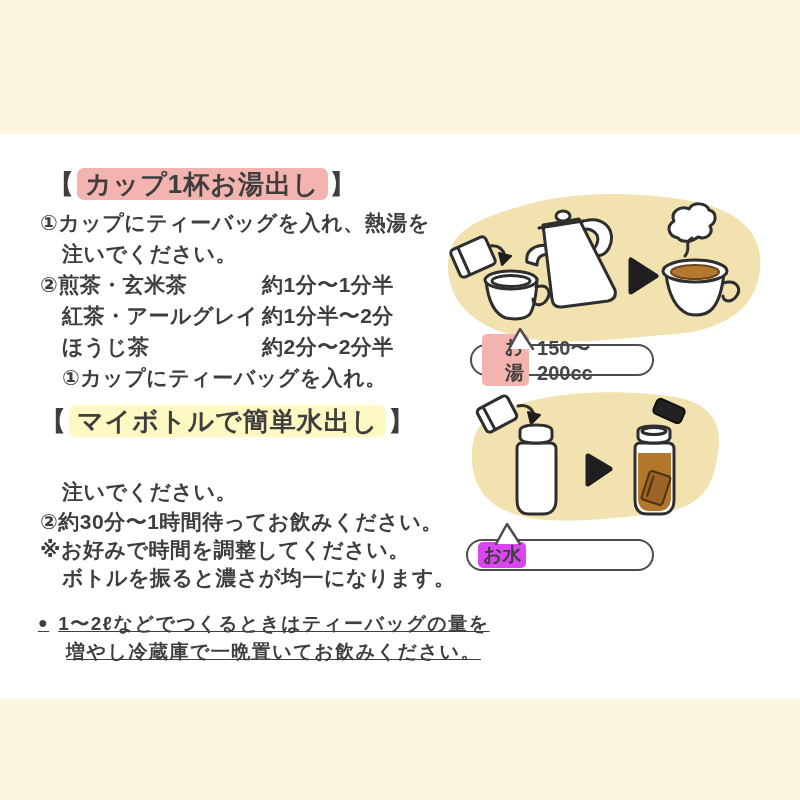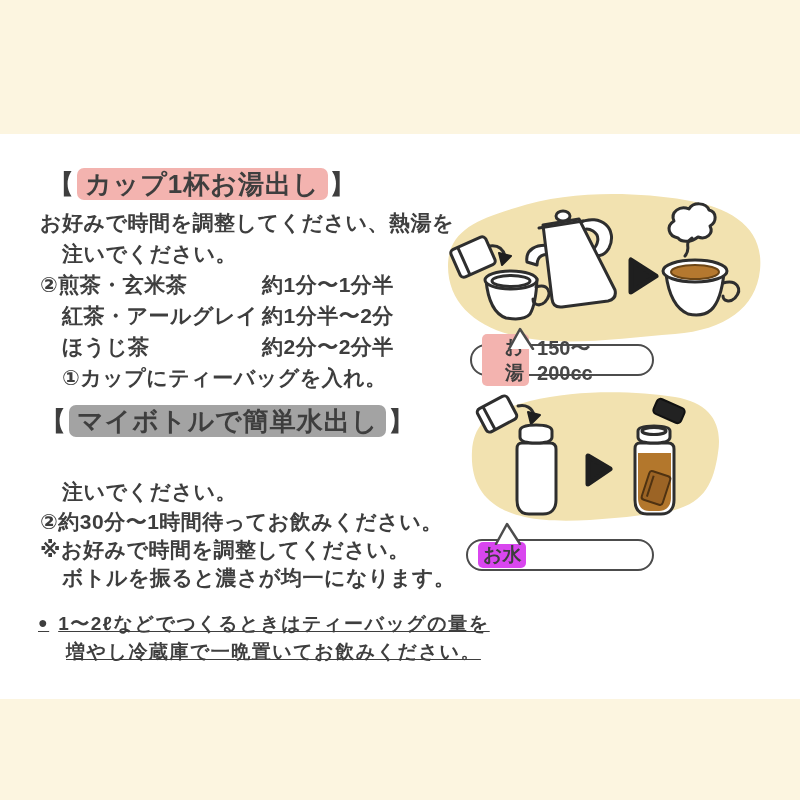--- a/index.html
+++ b/index.html
@@ -27,33 +27,33 @@
 <body>
 
 <div class="stage">
 
   <div class="band" style="top:0;height:134px;"></div>
   <div class="band" style="top:699px;height:101px;"></div>
 
   <div class="title" style="left:40px;top:168px;margin-left:8px;">
     <span>【</span><span class="hl" style="background:#F3B3AF;">カップ1杯お湯出し</span><span>】</span>
   </div>
-  <div class="line" style="left:40px;top:209px;">お好みで時間を調整してください、熱湯を</div>
+  <div class="line" style="left:40px;top:209px;">①カップにティーバッグを入れ、熱湯を</div>
   <div class="line" style="left:62px;top:240px;">注いでください。</div>
 
   <div class="line" style="left:40px;top:271px;"><span>②</span><span>煎茶・玄米茶</span></div>
   <div class="line" style="left:262px;top:271px;">約1分〜1分半</div>
   <div class="line" style="left:62px;top:302px;">紅茶・アールグレイ</div>
   <div class="line" style="left:262px;top:302px;">約1分半〜2分</div>
   <div class="line" style="left:62px;top:333px;">ほうじ茶</div>
   <div class="line" style="left:262px;top:333px;">約2分〜2分半</div>
   <div class="line" style="left:62px;top:364px;">①カップにティーバッグを入れ。</div>
 
   <div class="title" style="left:40px;top:405px;">
-    <span>【</span><span class="hl" style="background:#a3a3a3;">マイボトルで簡単水出し</span><span>】</span>
+    <span>【</span><span class="hl" style="background:#fef9c3;">マイボトルで簡単水出し</span><span>】</span>
   </div>
   <div class="line" style="left:62px;top:478px;">注いでください。</div>
   <div class="line" style="left:40px;top:508px;">②約30分〜1時間待ってお飲みください。</div>
   <div class="line" style="left:62px;top:564px;">ボトルを振ると濃さが均一になります。</div>
   <div class="line" style="left:40px;top:536px;">※お好みで時間を調整してください。</div>
 
   <div class="fline" style="left:38px;top:612px;">
     <span style="font-size:16px;margin-right:9px;vertical-align:2px;">●</span><span>1〜2ℓなどでつくるときはティーバッグの量を</span>
   </div>
   <div class="fline" style="left:66px;top:640px;">増やし冷蔵庫で一晩置いてお飲みください。</div>

